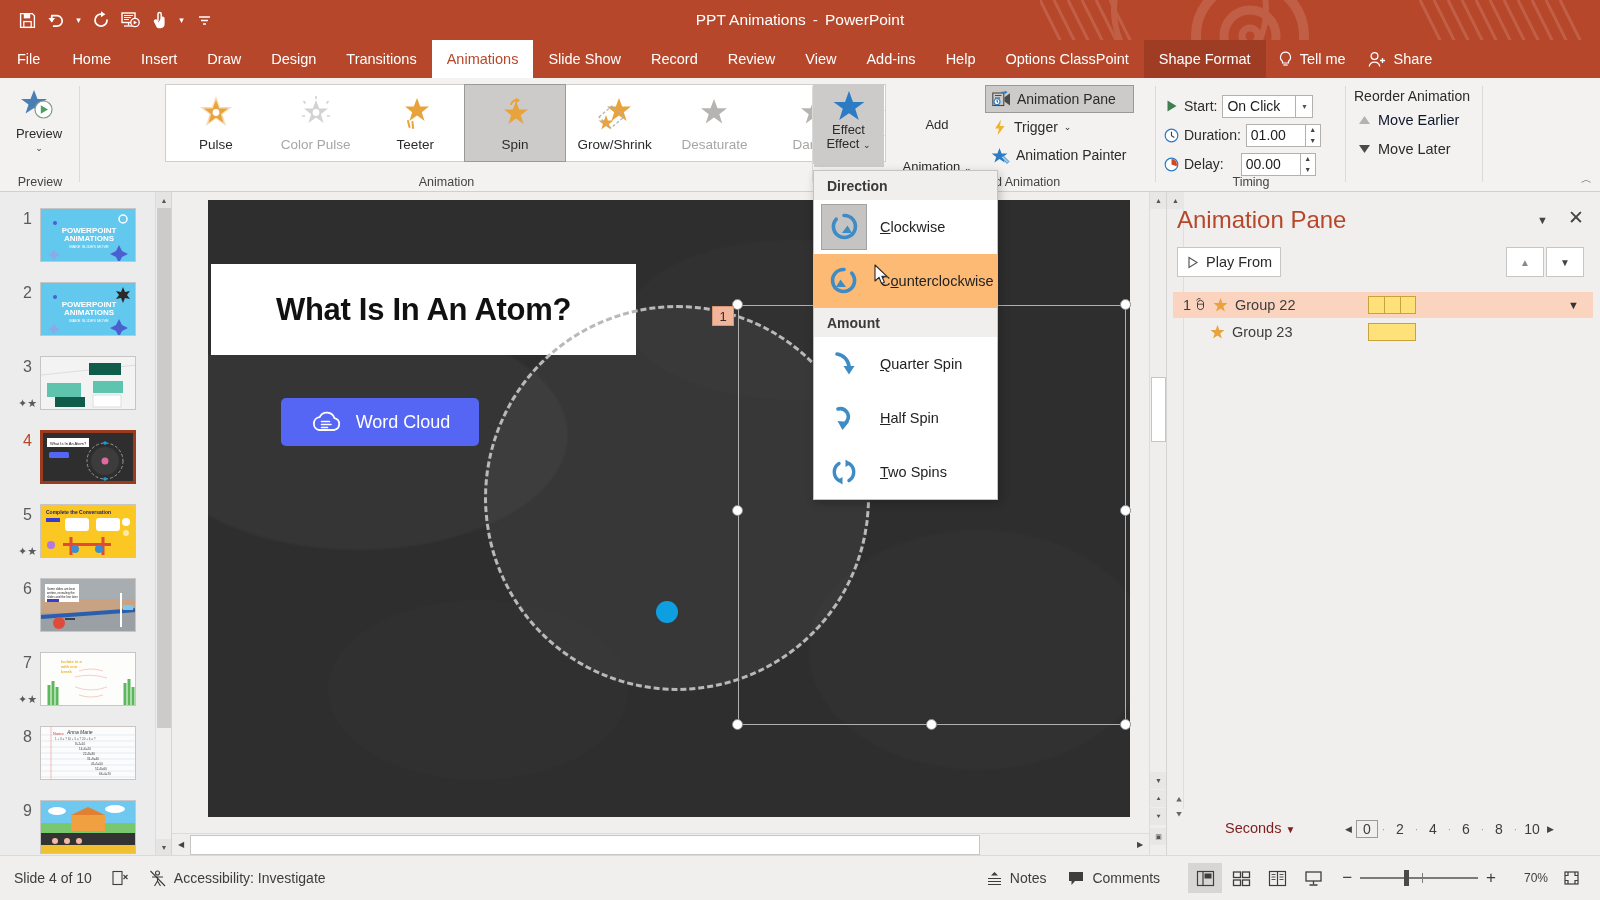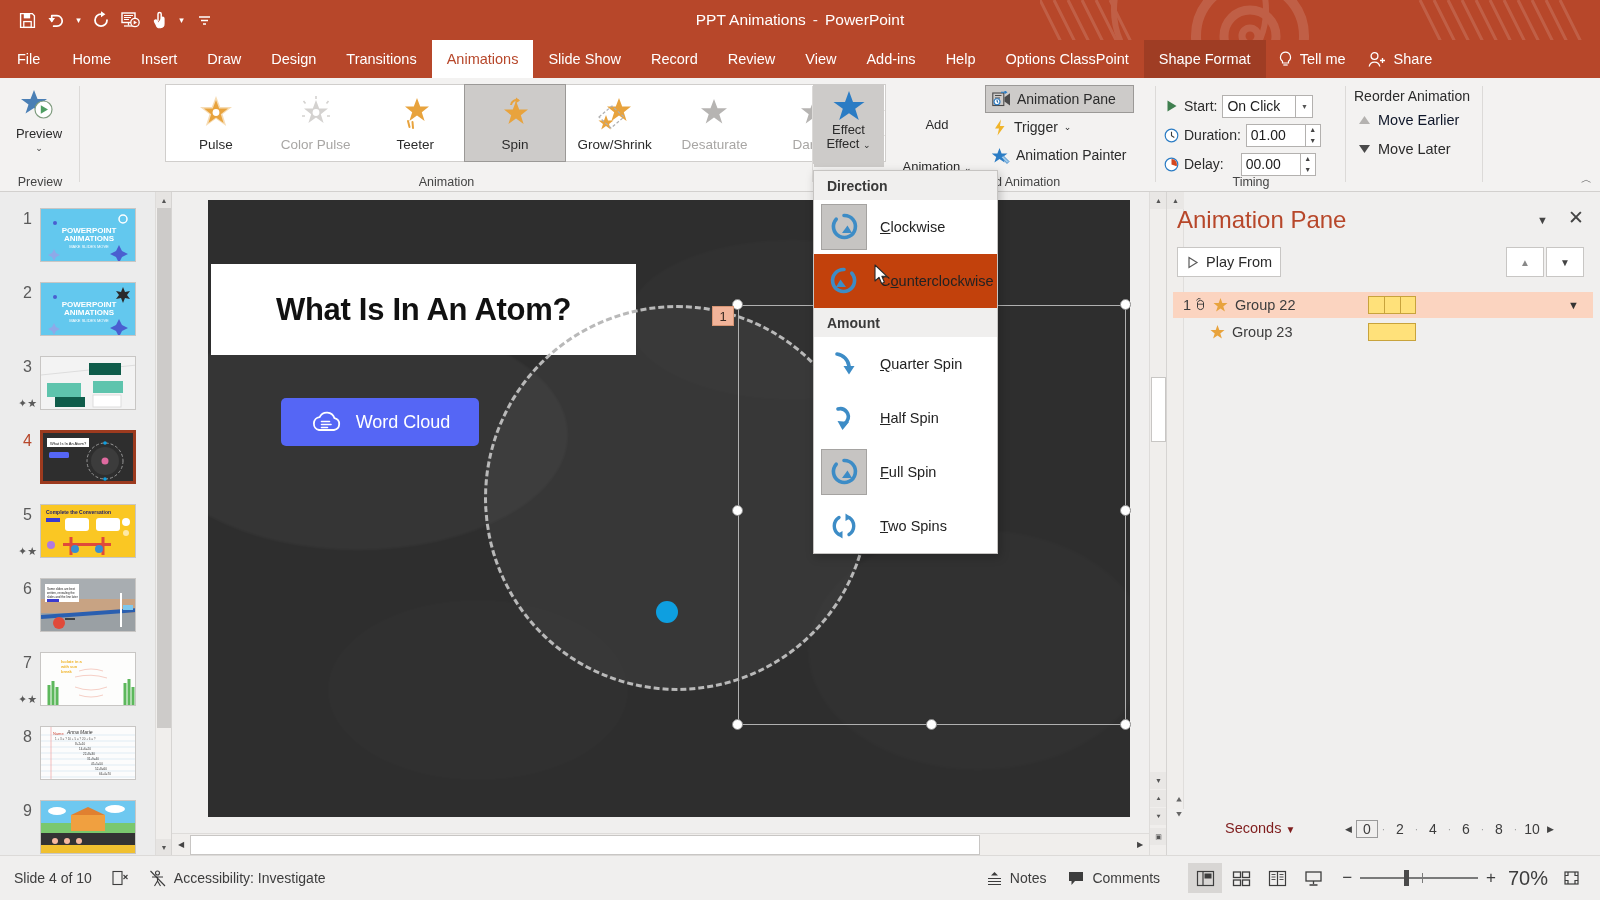--- a/index.html
+++ b/index.html
@@ -244,21 +244,21 @@
     border: 1px solid #c6c4c2; box-shadow: 2px 3px 9px rgba(0,0,0,.22); z-index: 40;
   }
   .menu-head {
     height: 29px; background: #f0efee; display: flex; align-items: center; padding-left: 13px;
     font-size: 14px; color: #3a3a3a; font-weight: bold;
   }
   .menu-item {
     height: 54px; display: flex; align-items: center; padding-left: 8px; gap: 14px;
     font-size: 14.5px; color: #222; cursor: pointer;
   }
-  .menu-item.hover { background: #c2410c; }
+  .menu-item.hover { background: #fdba74; }
   .menu-ico {
     width: 44px; height: 44px; display: flex; align-items: center; justify-content: center; flex: 0 0 44px;
   }
   .menu-ico.active { background: #c6c4c2; outline: 1px solid #a5a3a1; }
   .mlabel u { text-decoration: underline; }
 
   .cursor-arrow { position: absolute; z-index: 60; pointer-events: none; }
 
   
   .statusbar {
@@ -267,21 +267,21 @@
   }
   .sb-item { display: flex; align-items: center; gap: 7px; font-size: 14px; color: #3d3d3d; cursor: pointer; padding: 0 10px; height: 30px;}
   .sb-item.static { cursor: default; }
   .sb-right { position: absolute; right: 12px; display: flex; align-items: center; gap: 2px; }
   .view-btn { width: 34px; height: 30px; display: flex; align-items: center; justify-content: center; cursor: pointer; color:#3d3d3d;}
   .view-btn.active { background: #d8d6d4; }
   .zoom-slider { display: flex; align-items: center; gap: 8px; margin: 0 10px; }
   .zs-track { width: 118px; height: 2px; background: #7a7a7a; position: relative; }
   .zs-mid { position: absolute; left: 62px; top: -4px; width: 1px; height: 10px; background: #7a7a7a; }
   .zs-handle { position: absolute; left: 44px; top: -7px; width: 5px; height: 16px; background: #4a4a4a; cursor: pointer; }
-  .zoom-pct { font-size: 20px; color: #3d3d3d; width: 40px; text-align: right; }
+  .zoom-pct { font-size: 12px; color: #3d3d3d; width: 40px; text-align: right; }
 
   svg { display: block; }
 </style>
 </head>
 <body>
 
 <div class="titlebar">
   <svg class="titlebar-deco" viewBox="0 0 560 80">
     <g stroke="#ffffff" stroke-width="3" fill="none">
       <path d="M0 0 L40 80 M14 0 L54 80 M28 0 L68 80 M42 0 L82 80 M56 0 L96 80 M70 0 L110 80"></path>
@@ -931,29 +931,20 @@
   <div class="menu-item">
     <div class="menu-ico">
       <svg width="32" height="32" viewBox="0 0 32 32">
           <path d="M10 7 A8 8 0 0 1 19 19 L15 24" fill="none" stroke="#3d8cc6" stroke-width="3.6" stroke-linecap="round" stroke-linejoin="round"></path>
           <path d="M9.5 19 L14.5 28 L21 20 Z" fill="#3d8cc6"></path>
         </svg>
     </div>
     <span class="mlabel"><u>H</u>alf Spin</span>
   </div>
 
-  <div class="menu-item">
-    <div class="menu-ico active">
-      <svg width="32" height="32" viewBox="0 0 32 32">
-          <path d="M16 4.5 A11 11 0 1 1 8.2 8.2" fill="none" stroke="#3d8cc6" stroke-width="3.6" stroke-linecap="round"></path>
-          <path d="M19.5 14.5 L14 22 L24 22 Z" fill="#3d8cc6"></path>
-        </svg>
-    </div>
-    <span class="mlabel"><u>F</u>ull Spin</span>
-  </div>
 
   <div class="menu-item">
     <div class="menu-ico">
       <svg width="32" height="32" viewBox="0 0 32 32">
         <path d="M21 7.5 A10 10 0 0 1 21 24.5" fill="none" stroke="#3d8cc6" stroke-width="3.4" stroke-linecap="round"></path>
         <path d="M11 24.5 A10 10 0 0 1 11 7.5" fill="none" stroke="#3d8cc6" stroke-width="3.4" stroke-linecap="round"></path>
         <path d="M17.5 3.5 L23.5 7.5 L17.5 11 Z" fill="#3d8cc6"></path>
         <path d="M14.5 21 L8.5 24.5 L14.5 28.5 Z" fill="#3d8cc6"></path>
       </svg>
     </div>

